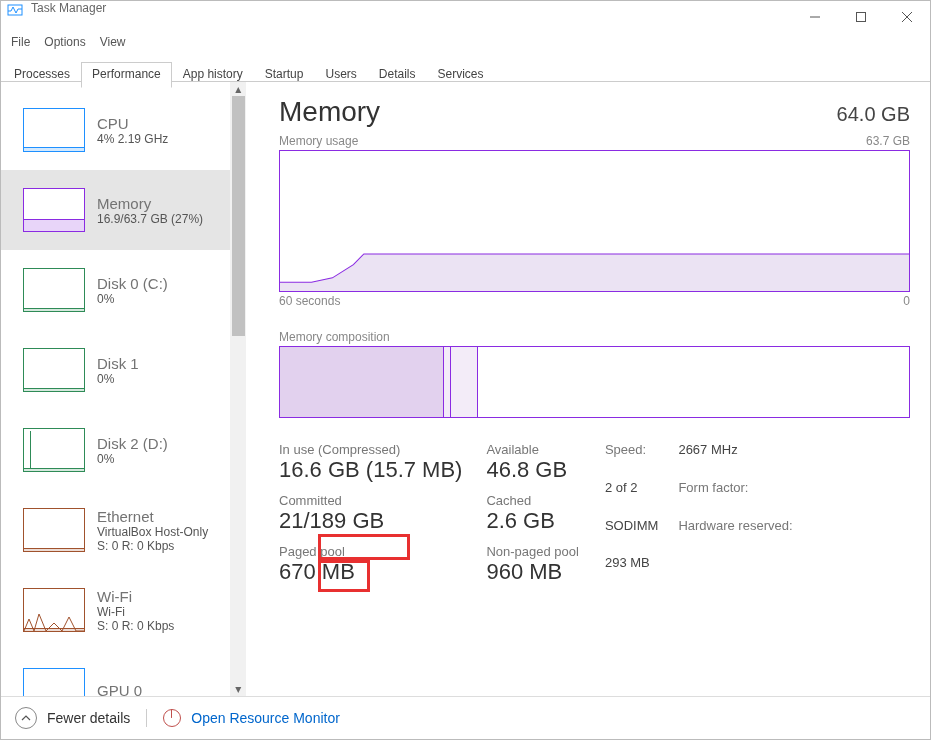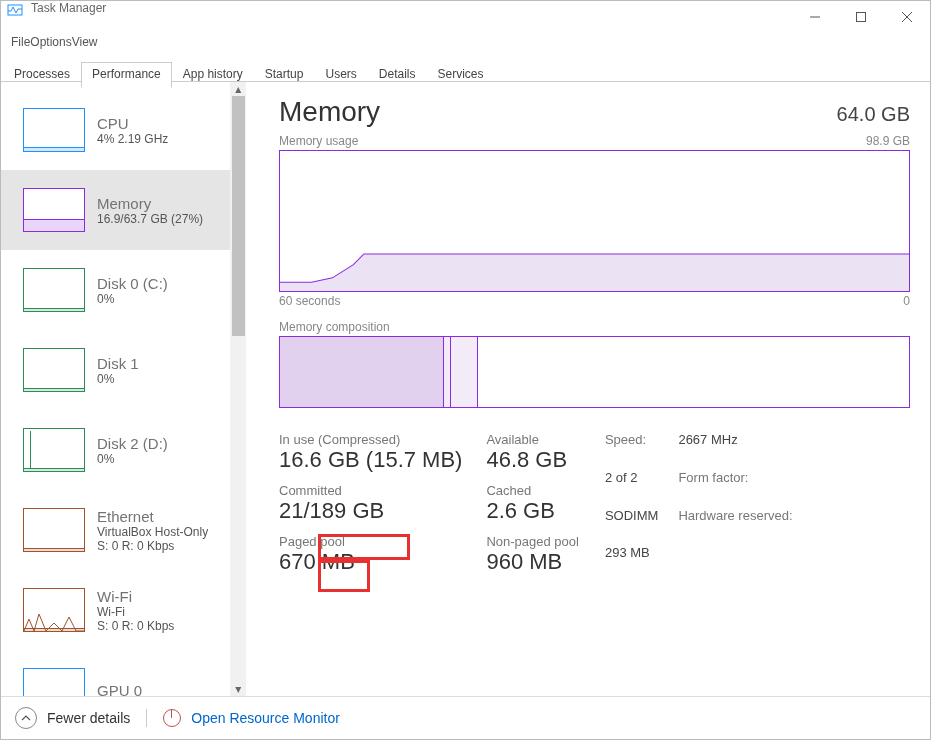--- a/index.html
+++ b/index.html
@@ -33,21 +33,21 @@
     width: 16px; height: 16px; margin-right: 8px;
   }
   .titlebar .title { font-size: 12px; }
   .titlebar .buttons { margin-left: auto; display: flex; }
   .titlebar .wbtn {
     width: 46px; height: 32px; display: flex; align-items: center; justify-content: center;
     color: #666;
   }
   .menubar {
     display: flex;
-    gap: 0;
+    gap: 14px;
     padding: 2px 10px 6px 10px;
     font-size: 12px;
     color: #555;
   }
   .tabs {
     display: flex;
     border-bottom: 1px solid #ccc;
     padding-left: 2px;
     font-size: 12px;
   }
@@ -154,21 +154,21 @@
     background: #fff;
     overflow: hidden;
   }
   .chart-axis-row {
     display: flex;
     justify-content: space-between;
     font-size: 12px;
     color: #888;
     margin-top: 2px;
   }
-  .comp-label { font-size: 12px; color: #888; margin-top: 12px; }
+  .comp-label { font-size: 12px; color: #888; margin-top: 22px; }
   .comp-chart {
     height: 72px;
     border: 1px solid #8a2be2;
     margin-top: 2px;
     display: flex;
     box-sizing: border-box;
   }
   .comp-seg { border-right: 1px solid #8a2be2; }
   .stats {
     display: flex;
@@ -361,21 +361,21 @@
     </div>
 
     <div class="main">
       <div class="main-header">
         <div class="main-title">Memory</div>
         <div class="main-capacity">64.0 GB</div>
       </div>
 
       <div class="chart-label-row">
         <span>Memory usage</span>
-        <span>98.9 GB</span>
+        <span>63.7 GB</span>
       </div>
       <div class="usage-chart">
         <svg id="usage-svg" width="100%" height="100%" viewBox="0 0 600 140" preserveAspectRatio="none">
             <polygon points="0,140 0.0,131.2 30.0,131.2 50.0,126.8 70.0,113.6 80.0,102.9 100.0,102.9 600.0,102.9 600,140" fill="#d8c7e8" fill-opacity="0.5"></polygon>
             <polyline points="0.0,131.2 30.0,131.2 50.0,126.8 70.0,113.6 80.0,102.9 100.0,102.9 600.0,102.9 " fill="none" stroke="#8a2be2" stroke-width="1"></polyline>
           </svg>
       </div>
       <div class="chart-axis-row">
         <span>60 seconds</span>
         <span>0</span>

